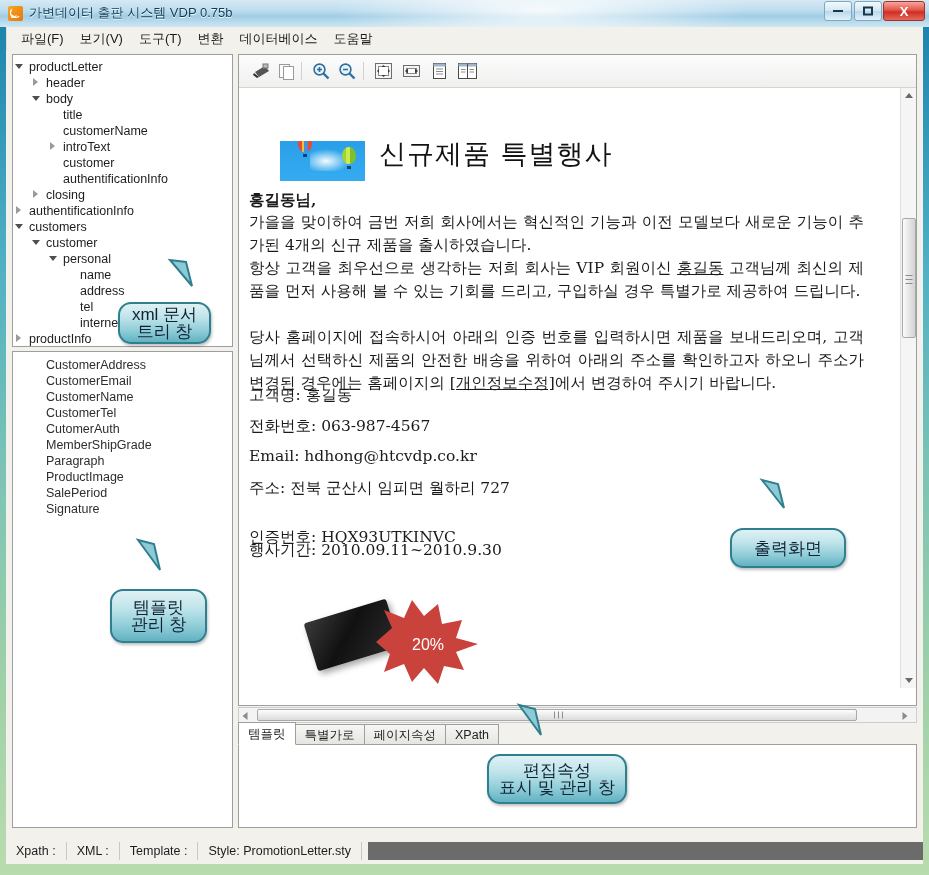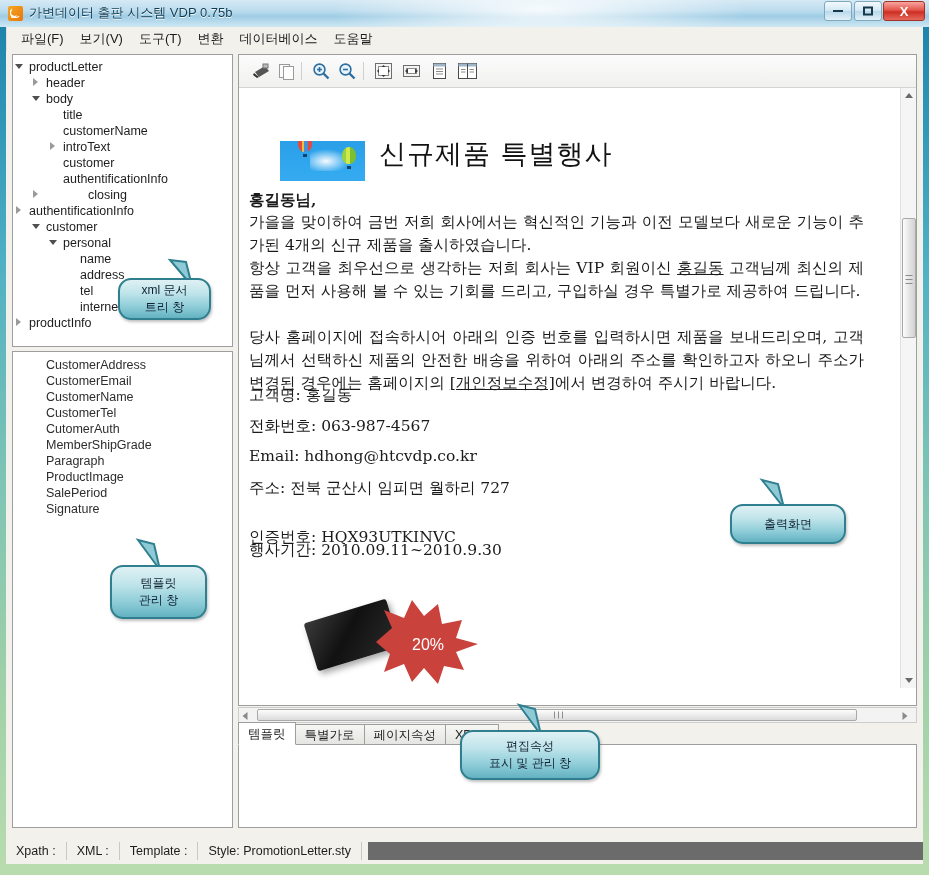--- a/index.html
+++ b/index.html
@@ -238,22 +238,23 @@
 
   
   .callout {
     position: absolute; z-index: 40;
     border-radius: 13px;
     border: 2px solid #2f7f8f;
     background: linear-gradient(180deg,#dff1f4 0%, #bfe4ea 35%, #8fcdd8 70%, #63b2c2 100%);
     box-shadow: 1px 2px 3px rgba(0,0,0,.25);
     display:flex; align-items:center; justify-content:center;
     text-align:center;
-    font-size: 12px; color:#123; line-height: 17px;
+    font-size: 17px; color:#123; line-height: 17px;
     padding: 4px 8px;
+    margin-top: 24px;
   }
 </style>
 </head>
 <body>
 
 <div id="app-window">
 
   <div id="title-bar">
     <div class="glow"></div>
     <div id="app-icon">
@@ -308,25 +309,29 @@
             <span class="tree-label" style="left: 46px;">introText</span>
           </div>
           <div class="tree-row">
             <span class="tree-label" style="left: 46px;">customer</span>
           </div>
           <div class="tree-row">
             <span class="tree-label" style="left: 46px;">authentificationInfo</span>
           </div>
           <div class="tree-row">
             <span class="arrow-c" style="left: 16px;"></span>
-            <span class="tree-label" style="left: 29px; margin-left: 42px;">closing</span>
+            <span class="tree-label" style="left: 29px;">closing</span>
           </div>
           <div class="tree-row">
             <span class="arrow-c" style="left: -1px;"></span>
             <span class="tree-label" style="left: 12px;">authentificationInfo</span>
+          </div>
+          <div class="tree-row">
+            <span class="arrow-e" style="left: -2px;"></span>
+            <span class="tree-label" style="left: 12px;">customers</span>
           </div>
           <div class="tree-row">
             <span class="arrow-e" style="left: 15px;"></span>
             <span class="tree-label" style="left: 29px;">customer</span>
           </div>
           <div class="tree-row">
             <span class="arrow-e" style="left: 32px;"></span>
             <span class="tree-label" style="left: 46px;">personal</span>
           </div>
           <div class="tree-row">
@@ -554,21 +559,21 @@
     <path d="M34 34 L12 4 L28 8 Z" fill="#8ecad6" stroke="#2f7f8f" stroke-width="2"></path>
   </svg>
 
   <div class="callout" id="co-out" style="left:730px; top:504px; width:116px; height:40px;">
     <div>출력화면</div>
   </div>
   <svg style="position:absolute;left:748px;top:478px;width:42px;height:32px;z-index:39;" viewBox="0 0 42 32">
     <path d="M36 30 L14 2 L30 6 Z" fill="#8ecad6" stroke="#2f7f8f" stroke-width="2"></path>
   </svg>
 
-  <div class="callout" id="co-prop" style="left:460px; top:730px; width:140px; height:50px;">
+  <div class="callout" id="co-prop" style="left:487px; top:730px; width:140px; height:50px;">
     <div>
       <div>편집속성</div>
       <div>표시 및 관리 창</div>
     </div>
   </div>
   <svg style="position:absolute;left:503px;top:703px;width:44px;height:34px;z-index:39;" viewBox="0 0 44 34">
     <path d="M38 32 L16 2 L32 6 Z" fill="#8ecad6" stroke="#2f7f8f" stroke-width="2"></path>
   </svg>
 
 </div>

